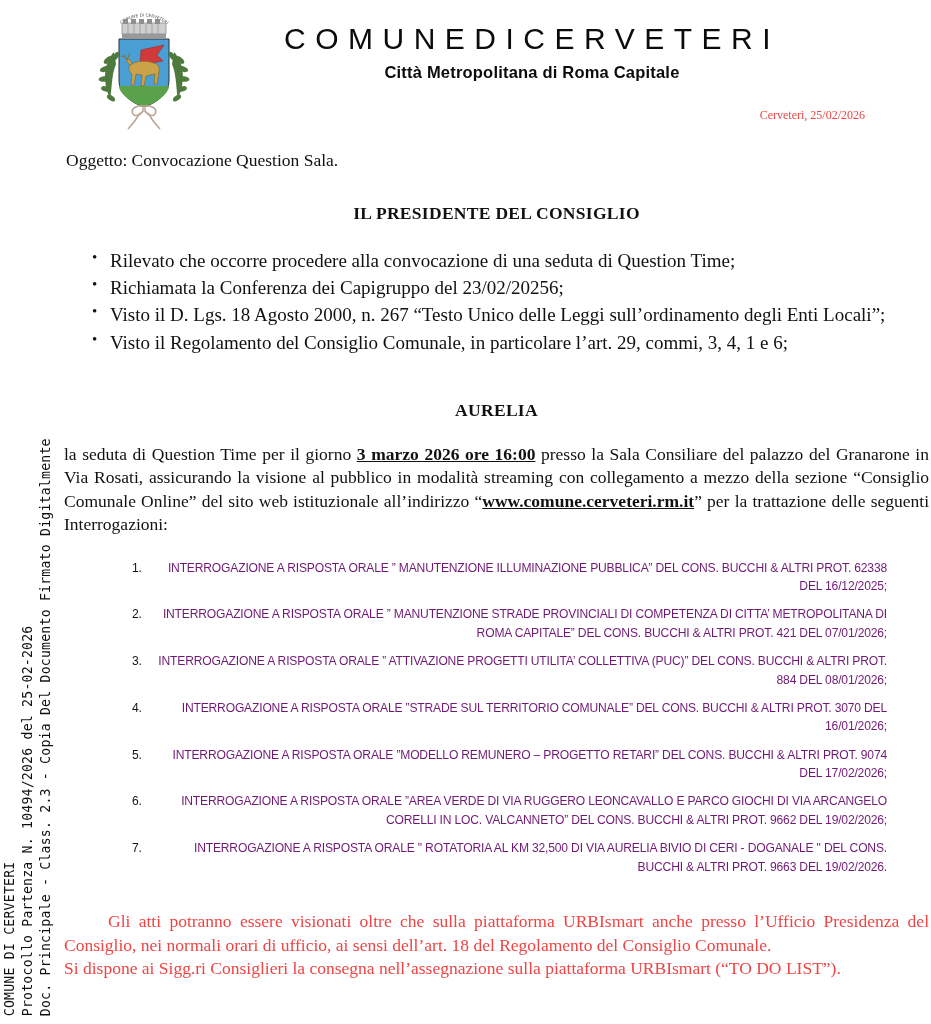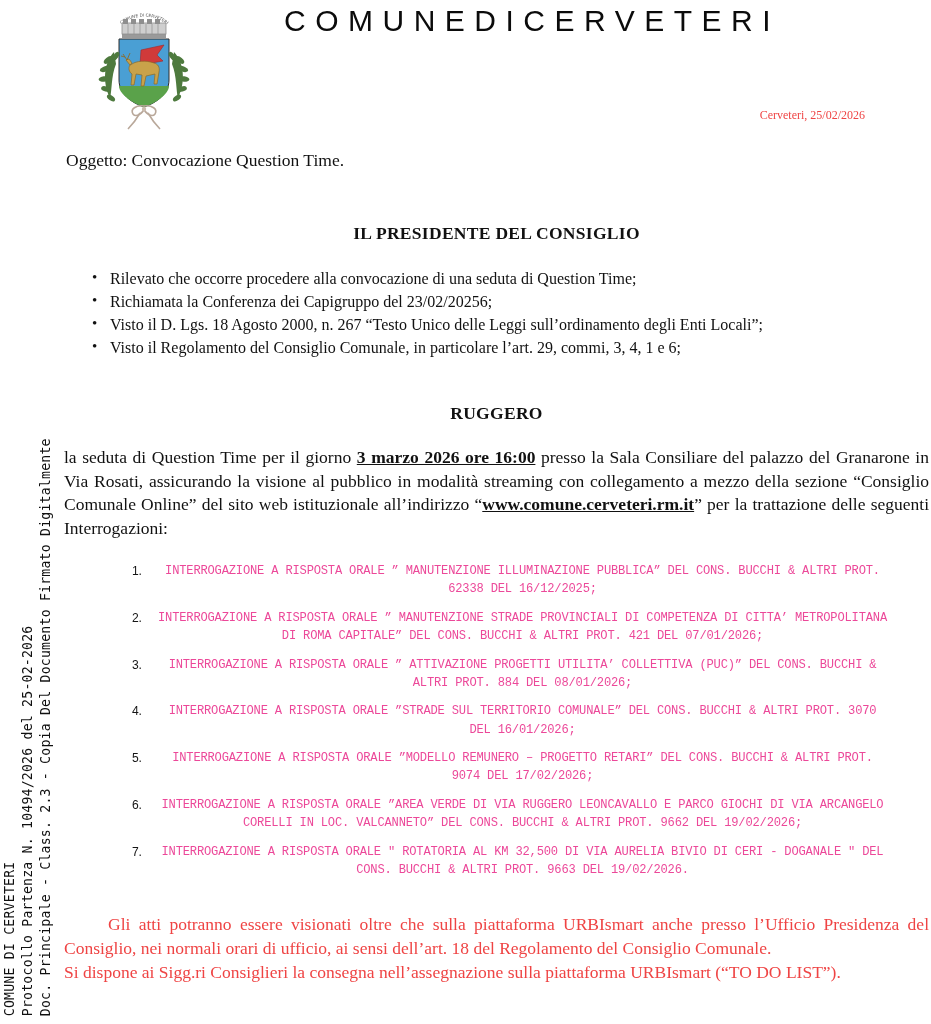--- a/index.html
+++ b/index.html
@@ -56,21 +56,21 @@
     position: absolute;
     left: 24px;
     top: 6px;
     width: 116px;
     height: 128px;
   }
   .crest svg { display: block; }
   .header-text {
     position: absolute;
     left: 150px;
-    top: 4px;
+    top: 22px;
     width: 640px;
     text-align: center;
   }
   .comune-title {
     font-family: "Liberation Sans", "DejaVu Sans", sans-serif;
     font-size: 30px;
     font-weight: 400;
     letter-spacing: 9.5px;
     color: #0b0b0b;
     line-height: 1.15;
@@ -105,31 +105,31 @@
     font-size: 17.5px;
     color: #111;
   }
   .center-head {
     text-align: center;
     font-size: 17.5px;
     font-weight: 700;
     letter-spacing: 0.3px;
     color: #111;
   }
-  .head-presidente { margin-top: 52px; }
+  .head-presidente { margin-top: 32px; }
   .head-convoca { margin-top: 44px; }
 
   ul.premesse {
     margin: 24px 0 0 0;
     padding-left: 30px;
     list-style: none;
   }
   ul.premesse li {
     position: relative;
-    font-size: 16px;
+    font-size: 19px;
     line-height: 1.38;
     color: #111;
     padding-left: 18px;
     margin-bottom: 1px;
   }
   ul.premesse li::before {
     content: "\2022";
     position: absolute;
     left: 0;
     top: -1px;
@@ -148,27 +148,27 @@
   
   ol.interrogazioni {
     margin: 22px 0 0 0;
     padding: 0 44px 0 96px;
     list-style: none;
     counter-reset: interr;
   }
   ol.interrogazioni li {
     position: relative;
     counter-increment: interr;
-    font-family: Liberation Mono, monospace;
+    font-family: Liberation Sans, sans-serif;
     font-size: 12.1px;
     line-height: 1.52;
     letter-spacing: -0.18px;
-    color: #ec4899;
+    color: #701a75;
     margin-bottom: 10px;
-    text-align: center;
+    text-align: right;
   }
   ol.interrogazioni li::before {
     content: counter(interr) ".";
     position: absolute;
     left: -26px;
     top: 0;
     font-family: "Liberation Sans", "DejaVu Sans", sans-serif;
     font-size: 12.1px;
     color: #151515;
   }
@@ -270,39 +270,40 @@
           <path d="M58 100 C66 99 72 103 69 108 C66 112 59 107 58 103"></path>
           <path d="M54 107 C50 114 46 119 42 123"></path>
           <path d="M62 107 C66 114 70 119 74 123"></path>
         </g>
         <circle cx="58" cy="103" r="2.2" fill="#cbbcae"></circle>
       </svg>
     </div>
 
     <div class="header-text">
       <div class="comune-title">COMUNEDICERVETERI</div>
+      <div class="comune-sub">Città Metropolitana di Roma Capitale</div>
     </div>
 
     <div class="place-date">Cerveteri, 25/02/2026</div>
   </div>
 
   <div class="body-area">
 
-    <div class="oggetto">Oggetto: Convocazione Question Time.</div>
+    <div class="oggetto">Oggetto: Convocazione Question Sala.</div>
 
     <div class="center-head head-presidente">IL PRESIDENTE DEL CONSIGLIO</div>
 
     <ul class="premesse">
       <li>Rilevato che occorre procedere alla convocazione di una seduta di Question Time;</li>
       <li>Richiamata la Conferenza dei Capigruppo del 23/02/20256;</li>
       <li>Visto il D. Lgs. 18 Agosto 2000, n. 267 “Testo Unico delle Leggi sull’ordinamento degli Enti Locali”;</li>
       <li>Visto il Regolamento del Consiglio Comunale, in particolare l’art. 29, commi, 3, 4, 1 e 6;</li>
     </ul>
 
-    <div class="center-head head-convoca">RUGGERO</div>
+    <div class="center-head head-convoca">AURELIA</div>
 
     <p class="convoca-para"><span>la seduta di Question Time per il giorno </span><b>3 marzo 2026 ore 16:00</b><span> presso la Sala Consiliare del palazzo del Granarone in Via Rosati, assicurando la visione al pubblico in modalità streaming con collegamento a mezzo della sezione “Consiglio Comunale Online” del sito web istituzionale all’indirizzo “</span><b>www.comune.cerveteri.rm.it</b><span>” per la trattazione delle seguenti Interrogazioni:</span></p>
 
     <ol class="interrogazioni">
       <li>INTERROGAZIONE A RISPOSTA ORALE ” MANUTENZIONE ILLUMINAZIONE PUBBLICA” DEL CONS. BUCCHI &amp; ALTRI PROT. 62338 DEL 16/12/2025;</li>
       <li>INTERROGAZIONE A RISPOSTA ORALE ” MANUTENZIONE STRADE PROVINCIALI DI COMPETENZA DI CITTA’ METROPOLITANA DI ROMA CAPITALE” DEL CONS. BUCCHI &amp; ALTRI PROT. 421 DEL 07/01/2026;</li>
       <li>INTERROGAZIONE A RISPOSTA ORALE ” ATTIVAZIONE PROGETTI UTILITA’ COLLETTIVA (PUC)” DEL CONS. BUCCHI &amp; ALTRI PROT. 884 DEL 08/01/2026;</li>
       <li>INTERROGAZIONE A RISPOSTA ORALE ”STRADE SUL TERRITORIO COMUNALE” DEL CONS. BUCCHI &amp; ALTRI PROT. 3070 DEL 16/01/2026;</li>
       <li>INTERROGAZIONE A RISPOSTA ORALE ”MODELLO REMUNERO – PROGETTO RETARI” DEL CONS. BUCCHI &amp; ALTRI PROT. 9074 DEL 17/02/2026;</li>
       <li>INTERROGAZIONE A RISPOSTA ORALE ”AREA VERDE DI VIA RUGGERO LEONCAVALLO E PARCO GIOCHI DI VIA ARCANGELO CORELLI IN LOC. VALCANNETO” DEL CONS. BUCCHI &amp; ALTRI PROT. 9662 DEL 19/02/2026;</li>

